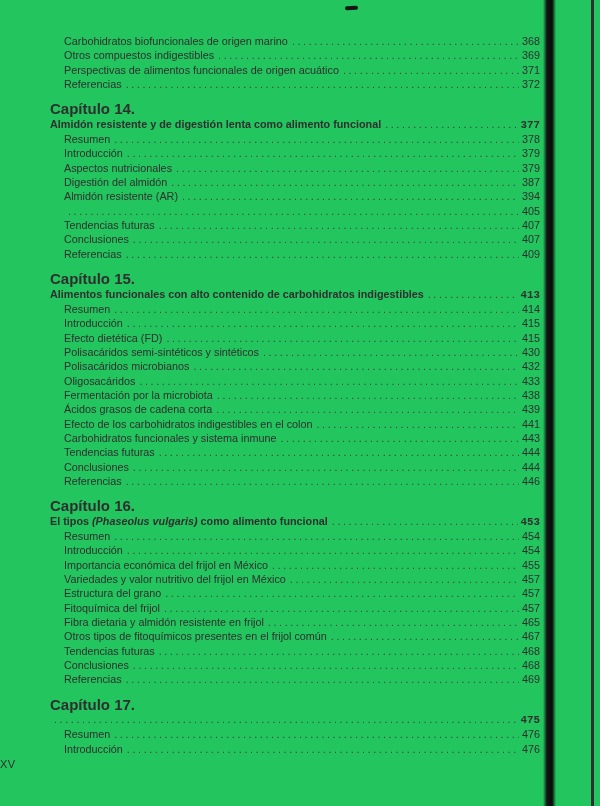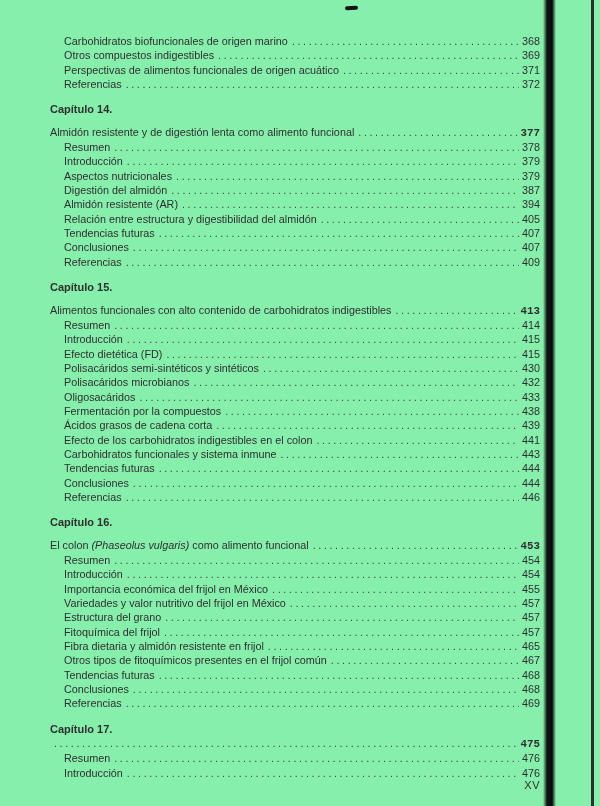--- a/index.html
+++ b/index.html
@@ -4,65 +4,64 @@
 <style>
   html, body { margin: 0; padding: 0; }
   body {
     width: 600px; height: 806px;
     background: #fcfcfb;
     font-family: "Liberation Sans", sans-serif;
     position: relative;
     overflow: hidden;
     color: #2f2f2f;
   }
-  .scan { position: absolute; inset: 0; background: #86efac; }
+  .scan { position: absolute; inset: 0; background: #22c55e; }
 
   .content {
     position: absolute;
     top: 34px; left: 50px;
     width: 490px;
   }
   .row {
     display: flex;
     align-items: baseline;
     font-size: 10.8px;
     line-height: 14.35px;
     min-width: 0;
   }
   .entry-row { padding-left: 14px; }
   .label { white-space: pre; }
   .italic { font-style: italic; }
-  .title-row .label { font-weight: normal; margin-top: 8px; }
+  .title-row .label { font-weight: bold; }
   .title-row .pagenum { font-weight: bold; font-family: Liberation Mono, monospace; }
   .chapter-label {
     font-weight: bold;
-    font-size: 11px;
+    font-size: 15px;
     line-height: 14.35px;
     margin-top: 11px;
   }
   .leader {
     flex: 1;
     min-width: 0;
     overflow: hidden;
     white-space: nowrap;
     letter-spacing: 2.6px;
     color: #3f3f3f;
     margin: 0 3px 0 4px;
     font-weight: normal;
   }
   .pagenum { white-space: nowrap; }
 
   .folio {
     position: absolute;
     left: 0; right: 60px;
     top: 758px;
-    text-align: right;
+    text-align: left;
     font-size: 11px;
     letter-spacing: 0.5px;
-    margin-top: 21px;
   }
 
   
   .gutter-shadow {
     position: absolute;
     left: 543px; top: 0;
     width: 13px; height: 806px;
     background: linear-gradient(90deg, rgba(15,15,15,0) 0%, #141414 30%, #0a0a0a 70%, rgba(15,15,15,0) 100%);
   }
   .scan-edge-line {
@@ -130,21 +129,20 @@
         <span class="label">Digestión del almidón</span>
         <span class="leader">................................................................................................................................................................</span>
         <span class="pagenum">387</span>
       </div>
       <div class="row entry-row">
         <span class="label">Almidón resistente (AR)</span>
         <span class="leader">................................................................................................................................................................</span>
         <span class="pagenum">394</span>
       </div>
       <div class="row entry-row">
-        <span class="label">Relación entre estructura y digestibilidad del almidón</span>
         <span class="leader">................................................................................................................................................................</span>
         <span class="pagenum">405</span>
       </div>
       <div class="row entry-row">
         <span class="label">Tendencias futuras</span>
         <span class="leader">................................................................................................................................................................</span>
         <span class="pagenum">407</span>
       </div>
       <div class="row entry-row">
         <span class="label">Conclusiones</span>
@@ -186,21 +184,21 @@
         <span class="label">Polisacáridos microbianos</span>
         <span class="leader">................................................................................................................................................................</span>
         <span class="pagenum">432</span>
       </div>
       <div class="row entry-row">
         <span class="label">Oligosacáridos</span>
         <span class="leader">................................................................................................................................................................</span>
         <span class="pagenum">433</span>
       </div>
       <div class="row entry-row">
-        <span class="label">Fermentación por la compuestos</span>
+        <span class="label">Fermentación por la microbiota</span>
         <span class="leader">................................................................................................................................................................</span>
         <span class="pagenum">438</span>
       </div>
       <div class="row entry-row">
         <span class="label">Ácidos grasos de cadena corta</span>
         <span class="leader">................................................................................................................................................................</span>
         <span class="pagenum">439</span>
       </div>
       <div class="row entry-row">
         <span class="label">Efecto de los carbohidratos indigestibles en el colon</span>
@@ -222,21 +220,21 @@
         <span class="leader">................................................................................................................................................................</span>
         <span class="pagenum">444</span>
       </div>
       <div class="row entry-row">
         <span class="label">Referencias</span>
         <span class="leader">................................................................................................................................................................</span>
         <span class="pagenum">446</span>
       </div>
       <div class="chapter-label">Capítulo 16.</div>
       <div class="row title-row">
-        <span class="label">El colon </span>
+        <span class="label">El tipos </span>
         <span class="label italic">(Phaseolus vulgaris)</span>
         <span class="label"> como alimento funcional</span>
         <span class="leader">................................................................................................................................................................</span>
         <span class="pagenum">453</span>
       </div>
       <div class="row entry-row">
         <span class="label">Resumen</span>
         <span class="leader">................................................................................................................................................................</span>
         <span class="pagenum">454</span>
       </div>

